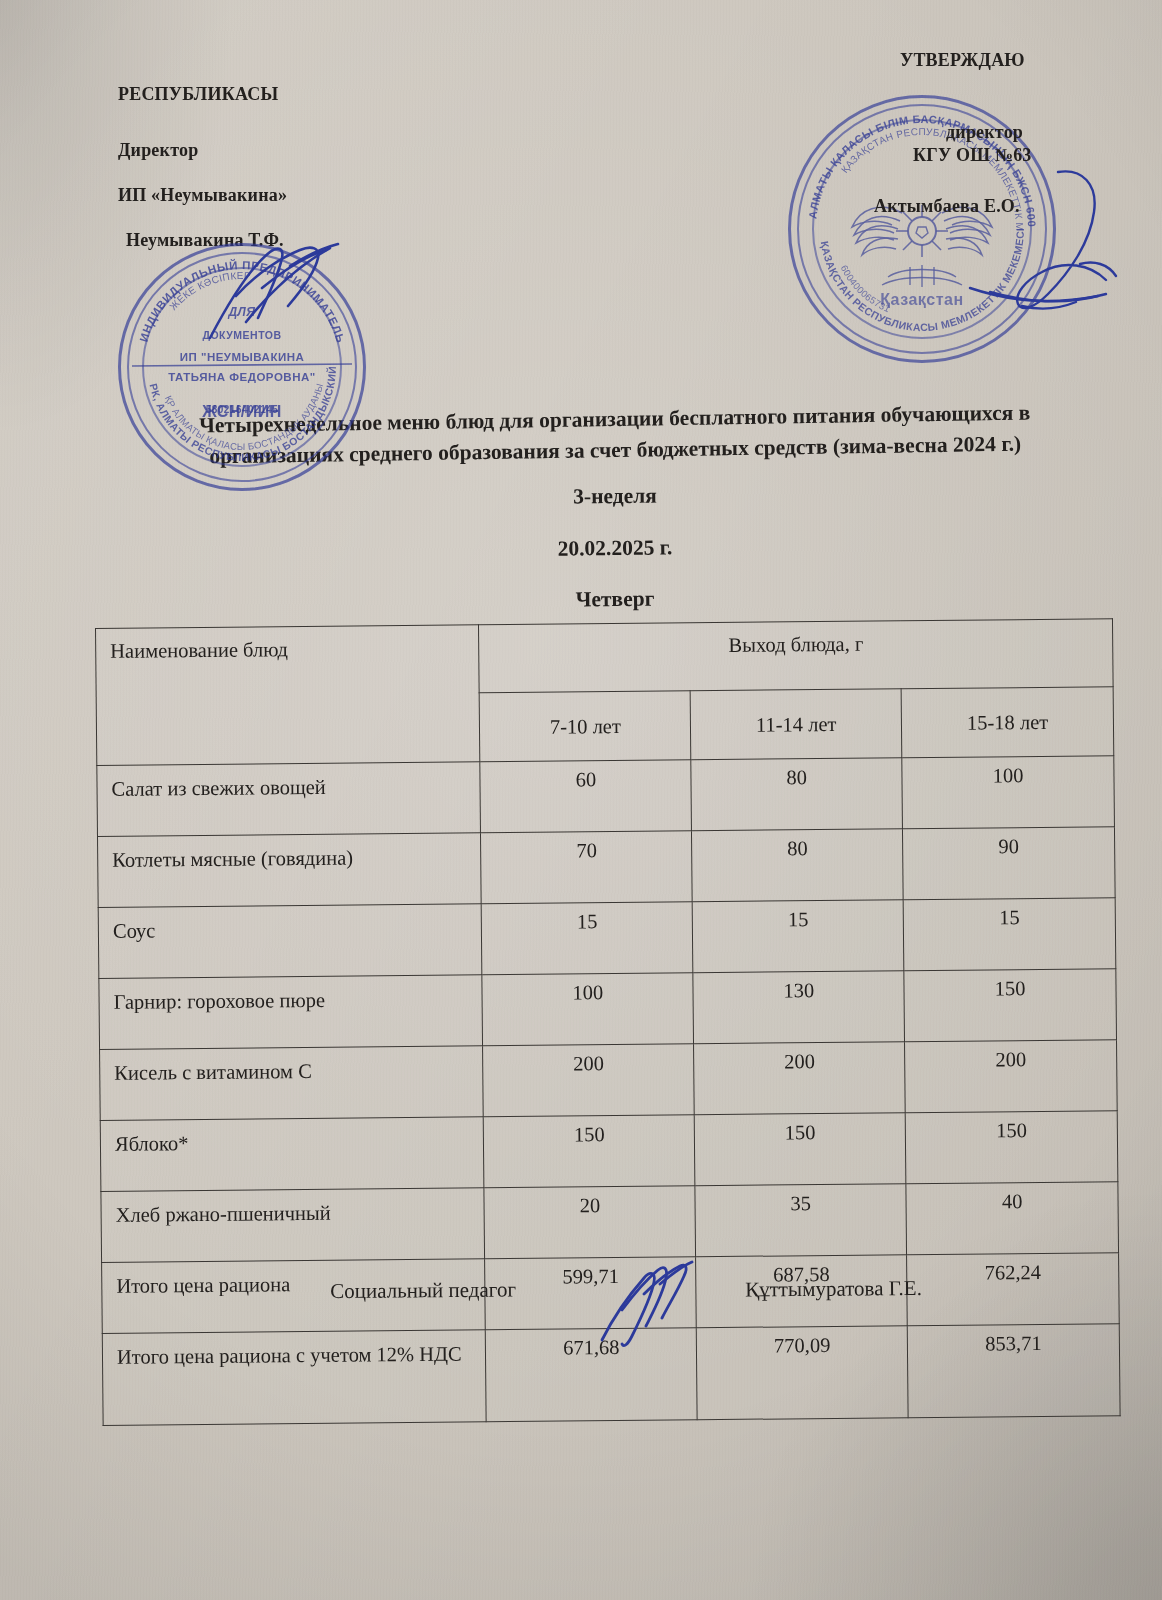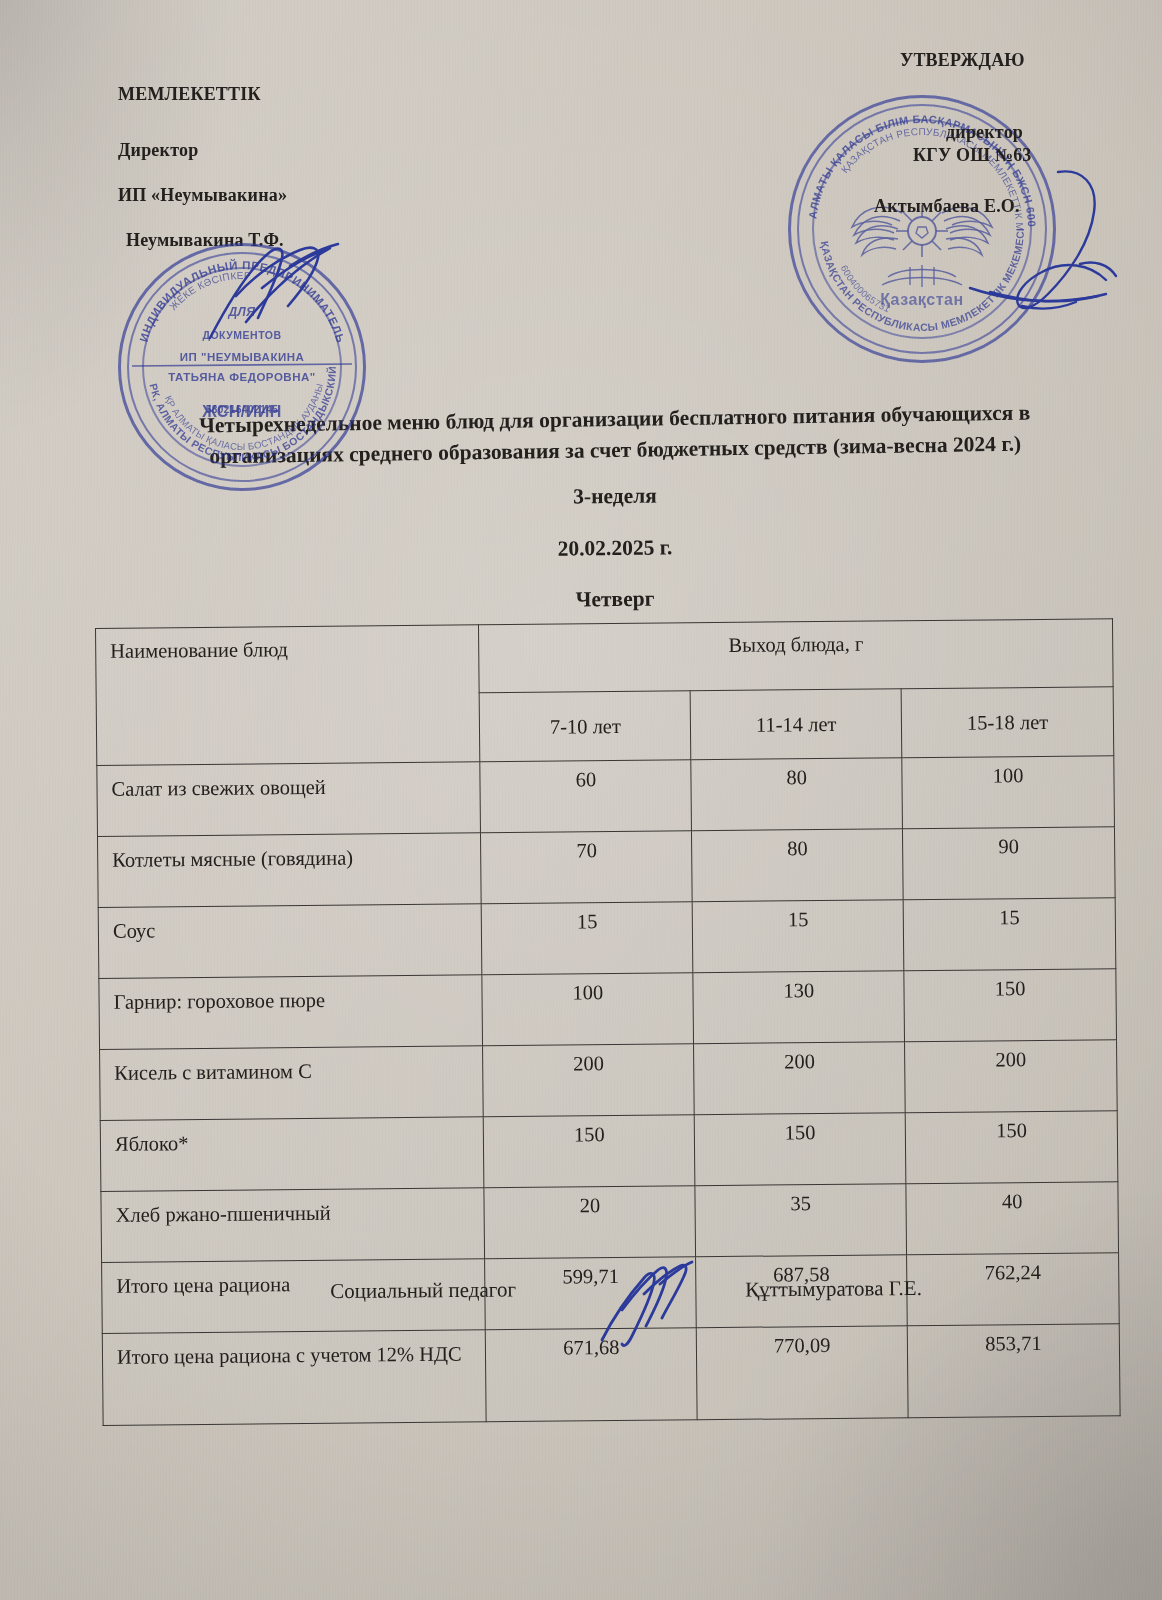--- a/index.html
+++ b/index.html
@@ -177,21 +177,21 @@
 </style>
 </head>
 <body>
 
 <div id="page">
 
   <div id="paper-grain"></div>
   <div id="shadow-tl"></div>
   <div id="shadow-br"></div>
 
-  <div class="abs hdr-line under-stamp" style="left:118px; top:84px;">МЕМЛЕКЕТТІК</div>
+  <div class="abs hdr-line under-stamp" style="left:118px; top:84px;">РЕСПУБЛИКАСЫ</div>
 
   <div class="abs hdr-line under-stamp" style="left:118px; top:140px;">Директор</div>
 
   <div class="abs hdr-line under-stamp" style="left:118px; top:185px;">ИП «Неумывакина»</div>
 
   <div class="abs hdr-line under-stamp" style="left:126px; top:230px;">Неумывакина Т.Ф.</div>
 
   <div class="abs hdr-line over-stamp" style="left:900px; top:50px;">УТВЕРЖДАЮ</div>
 
   <div class="abs hdr-line over-stamp" style="left:946px; top:122px;">директор</div>

